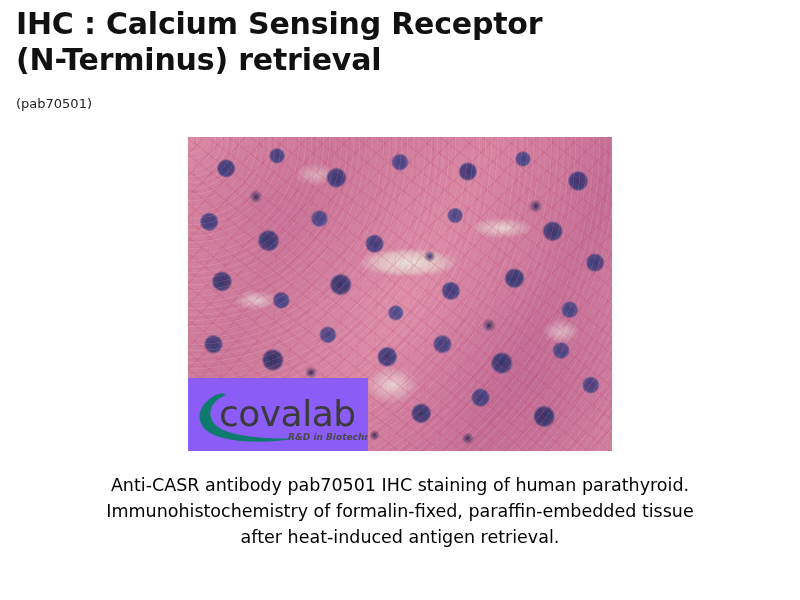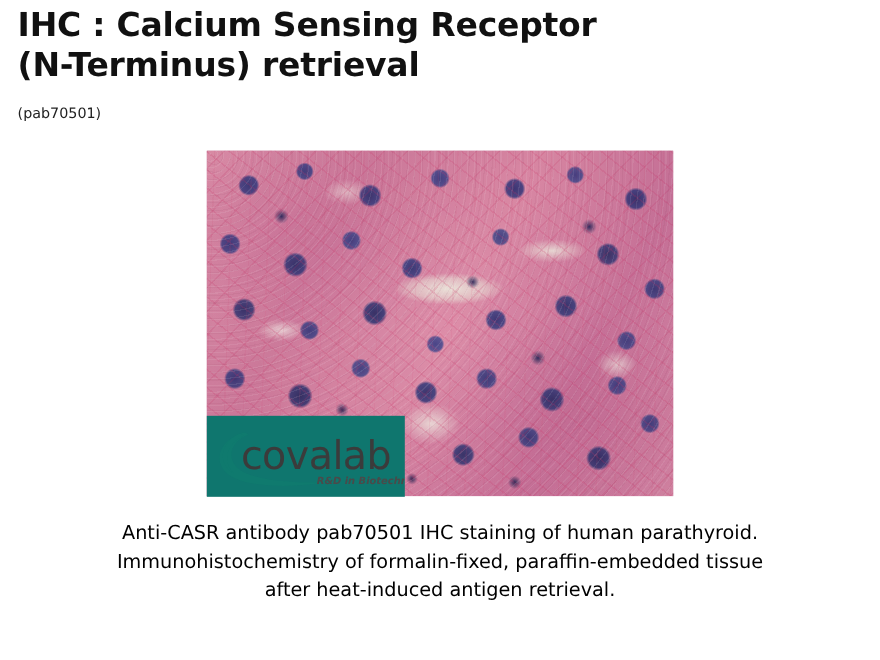--- a/index.html
+++ b/index.html
@@ -153,21 +153,21 @@
     background: radial-gradient(ellipse at 50% 50%, rgba(255,255,255,0.04) 0%, rgba(120,40,80,0.07) 100%);
   }
 
   
   .logo-box {
     position: absolute;
     left: 188px;
     top: 378px;
     width: 180px;
     height: 73px;
-    background: #0f766e;
+    background: #8b5cf6;
     overflow: hidden;
   }
   .logo-inner {
     position: absolute;
     left: 0;
     top: 0;
     width: 180px;
     height: 73px;
   }
   .logo-svg { display: block; }

